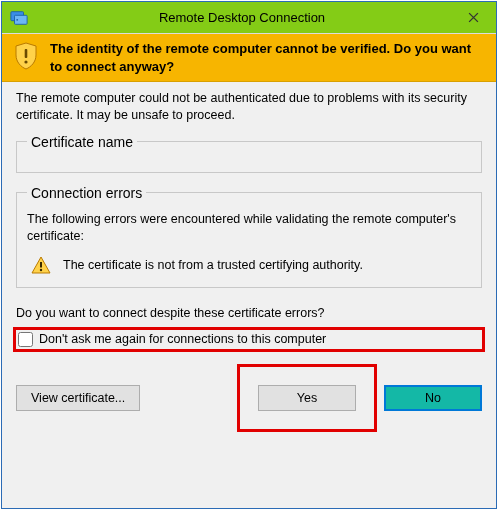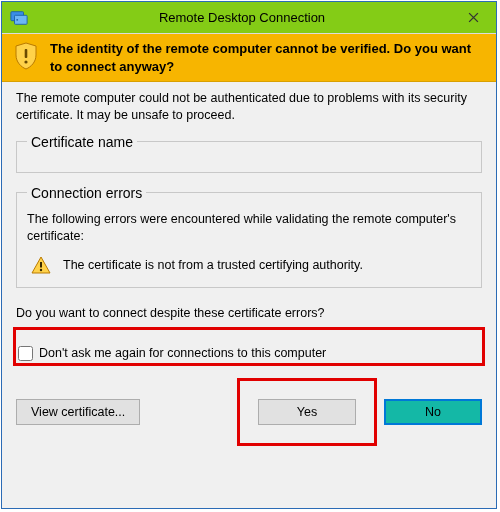--- a/index.html
+++ b/index.html
@@ -124,21 +124,21 @@
   .prompt-q {
     font-size: 12.5px;
     margin-top: 10px;
     margin-bottom: 10px;
   }
   .check-row {
     display: inline-flex;
     align-items: center;
     gap: 6px;
     font-size: 12.5px;
-    padding: 16px 4px 2px 2px;
+    padding: 2px 4px 2px 2px;
   }
   .hl-red {
     outline: 3px solid #e10000;
     outline-offset: 0;
   }
   input[type=checkbox] {
     width: 15px;
     height: 15px;
     margin: 0;
     accent-color: #0078d7;

